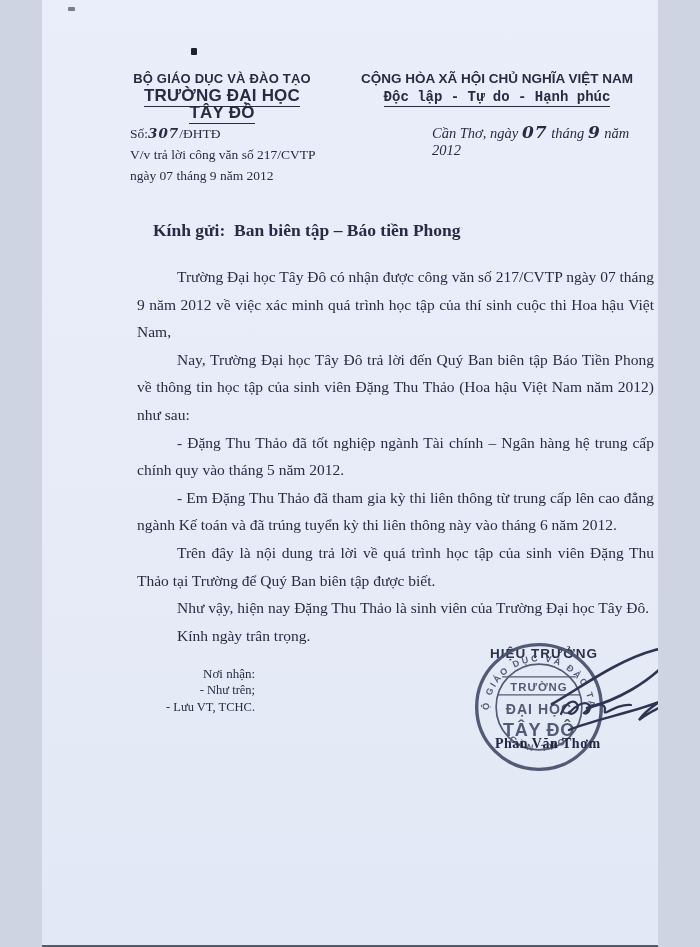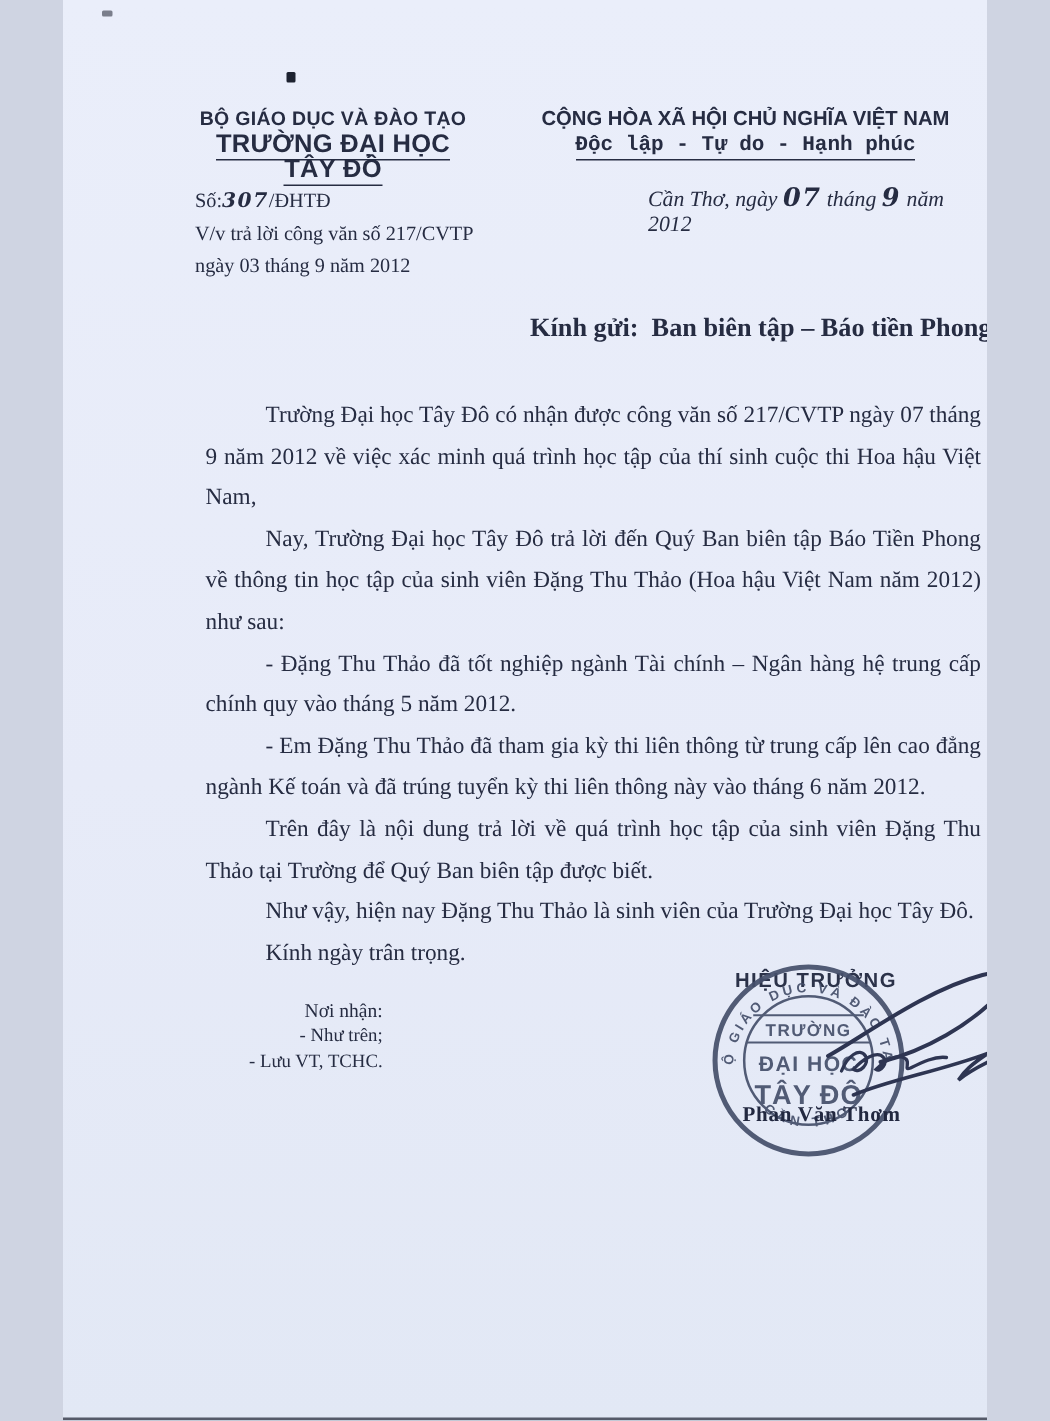--- a/index.html
+++ b/index.html
@@ -32,22 +32,22 @@
     font-family:"Liberation Sans","DejaVu Sans",sans-serif;
   }
   .header-right .motto{font-size:14px;font-family:Liberation Mono, monospace;}
 
   .ref-left{position:absolute;left:88px;top:123px;font-size:13.5px;line-height:21px;}
   .hand{font-style:italic;font-weight:bold;font-family:"DejaVu Serif",serif;letter-spacing:1px;}
   .ref-right{position:absolute;left:390px;top:122px;font-style:italic;font-size:14.5px;}
   .ref-right .hand{font-size:17px;}
 
   .title{
-    position:absolute;left:95px;top:204px;width:520px;margin:4px;
-    text-align:right;font-size:17.5px;font-weight:bold;white-space:pre-wrap;
+    position:absolute;left:95px;top:204px;width:520px;margin:16px;
+    text-align:left;font-size:17.5px;font-weight:bold;white-space:pre-wrap;
   }
 
   .body-text{
     position:absolute;left:95px;top:263px;width:517px;
     font-size:15.5px;line-height:27.6px;text-align:justify;
   }
   .body-text p{margin:0;text-indent:40px;}
 
   .recipients{position:absolute;left:124px;top:665px;font-size:12.5px;line-height:17px;text-align:right;}
   .recipients .label{font-size:13px;}
@@ -80,21 +80,21 @@
   </div>
 
   <div class="header-right">
     <div>CỘNG HÒA XÃ HỘI CHỦ NGHĨA VIỆT NAM</div>
     <div class="motto"><span class="u">Độc lập - Tự do - Hạnh phúc</span></div>
   </div>
 
   <div class="ref-left">
     <div><span>Số:</span><span class="hand">307</span><span>/ĐHTĐ</span></div>
     <div>V/v trả lời công văn số 217/CVTP</div>
-    <div>ngày 03 tháng 9 năm 2012</div>
+    <div>ngày 07 tháng 9 năm 2012</div>
   </div>
 
   <div class="ref-right">
     <span>Cần Thơ, ngày</span>
     <span class="hand">07</span>
     <span>tháng</span>
     <span class="hand">9</span>
     <span>năm 2012</span>
   </div>
 

